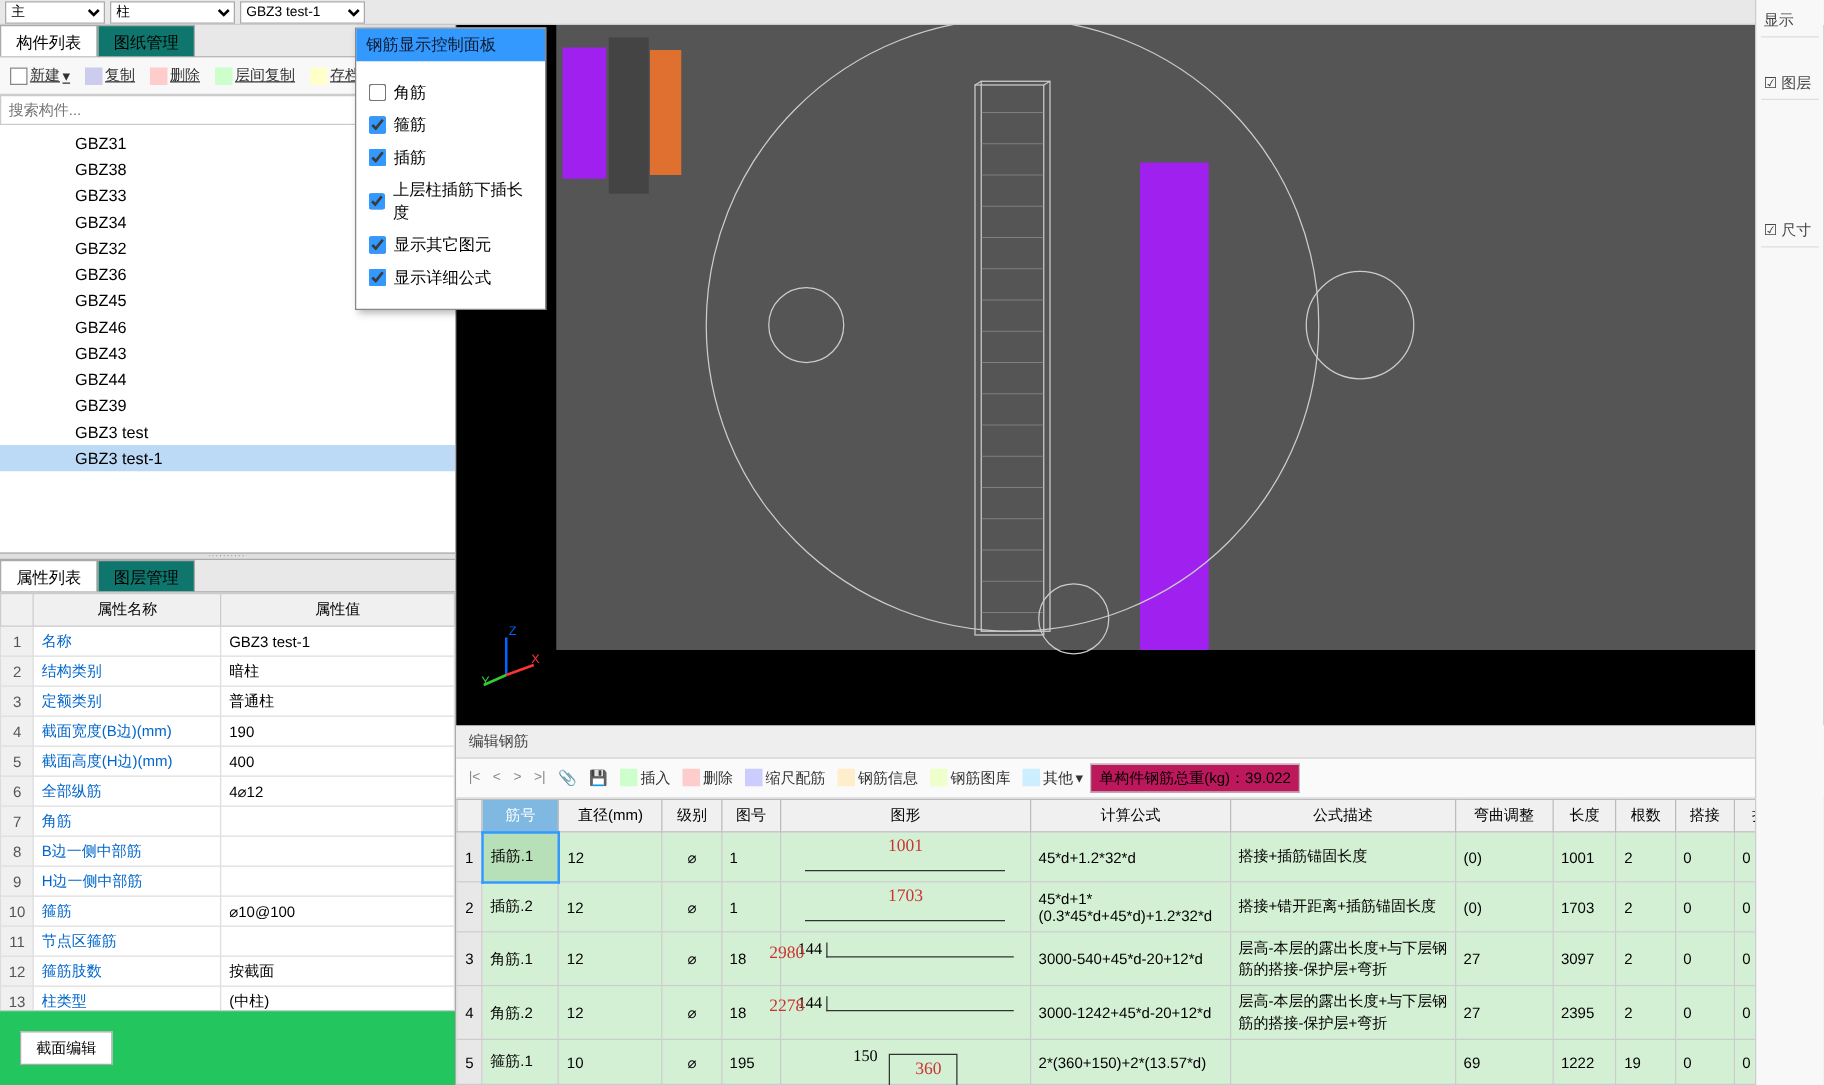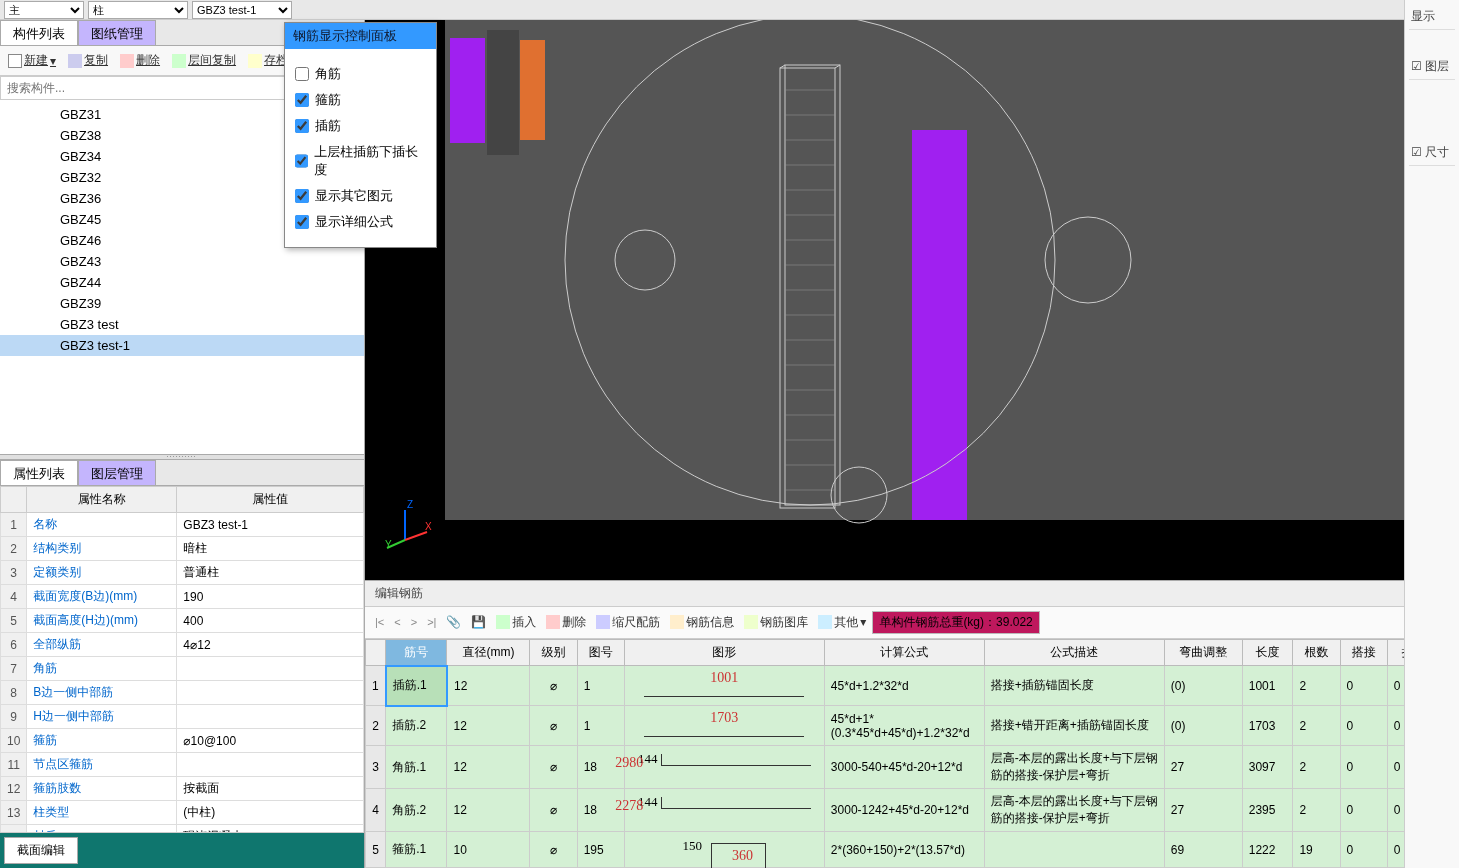--- a/index.html
+++ b/index.html
@@ -3,38 +3,38 @@
 <meta charset="utf-8">
 <style>
 * { box-sizing: border-box; margin: 0; padding: 0; }
 body { font-family: "Microsoft YaHei", Arial, sans-serif; font-size: 12px; background: #f0f0f0; overflow: hidden; }
 .app { display: flex; flex-direction: column; width: 1459px; height: 868px; }
 .top-bar { height: 20px; background: #e8e8e8; display: flex; align-items: center; gap: 4px; padding: 0 4px; border-bottom: 1px solid #ccc; }
 .top-bar select { font-size: 11px; height: 18px; background: #fff; border: 1px solid #aaa; }
 .main { flex: 1; display: flex; }
 .left-panel { width: 365px; display: flex; flex-direction: column; border-right: 1px solid #aaa; position: relative; justify-content: center; }
 .tabs { display: flex; border-bottom: 1px solid #aaa; background: #e8e8e8; height: 26px; }
-.tab { padding: 4px 12px; border: 1px solid #aaa; border-bottom: none; background: #c4b5fd; font-size: 13px; cursor: pointer; }
+.tab { padding: 4px 12px; border: 1px solid #aaa; border-bottom: none; background: #0f766e; font-size: 13px; cursor: pointer; }
 .tab.active { background: #fff; font-weight: normal; }
 .toolbar { display: flex; gap: 4px; padding: 4px; border-bottom: 1px solid #ccc; background: #f8f8f8; align-items: center; }
 .tool-btn { display: flex; align-items: center; gap: 2px; padding: 2px 4px; cursor: pointer; color: #333; font-size: 12px; text-decoration: underline; }
 .tool-btn .ico { width: 14px; height: 14px; display: inline-block; }
 .search-box { width: 100%; padding: 4px 6px; border: 1px solid #ccc; font-size: 12px; color: #666; }
 .component-list { flex: 1; overflow-y: auto; background: #fff; padding: 4px 0; }
 .comp-item { padding: 3px 8px 3px 60px; cursor: pointer; font-size: 13px; }
 .comp-item.selected { background: #bcd9f5; }
 .splitter { height: 6px; background: #e0e0e0; border-top: 1px solid #aaa; border-bottom: 1px solid #aaa; position: relative; }
 .splitter::after { content: ""; position: absolute; left: 50%; top: 1px; width: 30px; height: 3px; transform: translateX(-50%); background: linear-gradient(to right, #999 1px, transparent 1px) repeat-x; background-size: 3px 1px; }
 .prop-table-wrap { flex: 1; overflow-y: auto; background: #fff; }
 .prop-table { width: 100%; border-collapse: collapse; font-size: 12px; }
 .prop-table th { background: #f0f0f0; border: 1px solid #ccc; padding: 4px; font-weight: normal; }
 .prop-table td { border: 1px solid #ddd; padding: 3px 6px; }
 .prop-table td.rownum { background: #f0f0f0; text-align: center; width: 24px; color: #555; }
 .prop-table td.name { color: #0066cc; width: 150px; }
-.prop-footer { padding: 4px; border-top: 1px solid #ccc; background: #0f766e; }
+.prop-footer { padding: 16px; border-top: 1px solid #ccc; background: #22c55e; }
 .prop-footer button { padding: 4px 12px; background: #fff; border: 1px solid #aaa; font-size: 12px; cursor: pointer; }
 .right-panel { flex: 1; display: flex; flex-direction: column; position: relative; }
 .viewport { flex: 1; background: #000; position: relative; overflow: hidden; }
 .viewport-overlay { position: absolute; inset: 0; }
 .dialog { position: absolute; left: 284px; top: 22px; width: 153px; background: #fff; border: 1px solid #888; box-shadow: 2px 2px 6px rgba(0,0,0,0.3); z-index: 100; }
 .dialog-title { background: #3399ff; color: #0f172a; padding: 4px 8px; font-size: 13px; }
 .dialog-body { padding: 12px 8px; }
 .dialog-body label { display: flex; align-items: center; gap: 6px; padding: 4px 2px; font-size: 13px; cursor: pointer; }
 .dialog-body input[type=checkbox] { width: 14px; height: 14px; accent-color: #3399ff; }
 .rebar-panel { border-top: 1px solid #aaa; background: #f5f5f5; display: flex; flex-direction: column; }
@@ -92,20 +92,21 @@
           </div>
         <div class="tool-btn">
             <span class="ico" style="background:#ffc"></span>
             <span>存档</span>
           </div>
       </div>
       <input class="search-box" type="text" placeholder="搜索构件..." style="">
       <div class="component-list" id="compList">
           <div class="comp-item">GBZ31</div>
           <div class="comp-item">GBZ38</div>
+          <div class="comp-item">GBZ33</div>
           <div class="comp-item">GBZ34</div>
           <div class="comp-item">GBZ32</div>
           <div class="comp-item">GBZ36</div>
           <div class="comp-item">GBZ45</div>
           <div class="comp-item">GBZ46</div>
           <div class="comp-item">GBZ43</div>
           <div class="comp-item">GBZ44</div>
           <div class="comp-item">GBZ39</div>
           <div class="comp-item">GBZ3 test</div>
           <div class="comp-item selected">GBZ3 test-1</div>
@@ -405,16 +406,16 @@
                 </tr>
               </tbody>
           </table>
         </div>
       </div>
     </div>
 
     <div class="far-right">
       <div class="sect">显示</div>
       <div class="sect" style="margin-top:24px">☑ <span>图层</span></div>
-      <div class="sect" style="margin-top:60px">☑ <span>尺寸</span></div>
+      <div class="sect" style="margin-top:92px">☑ <span>尺寸</span></div>
     </div>
   </div>
 </div>
 
 </body></html>

